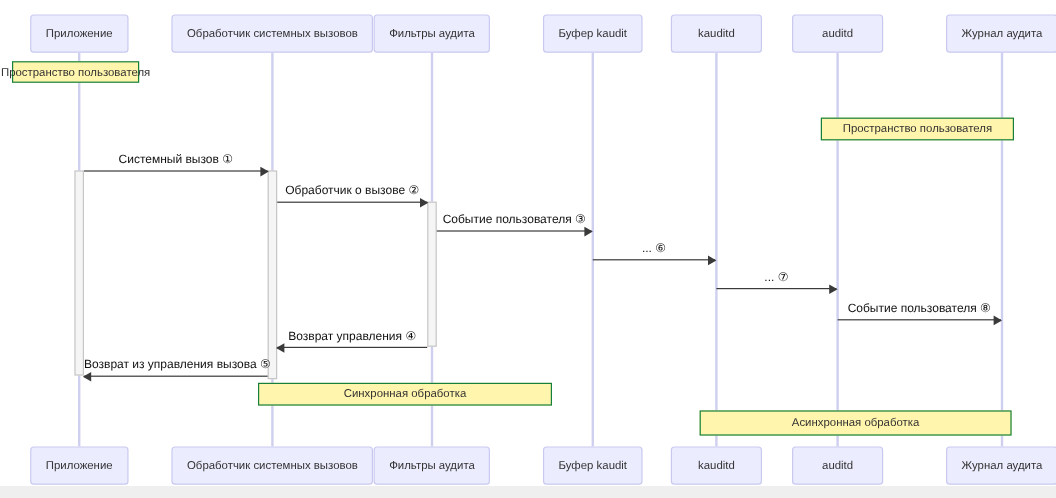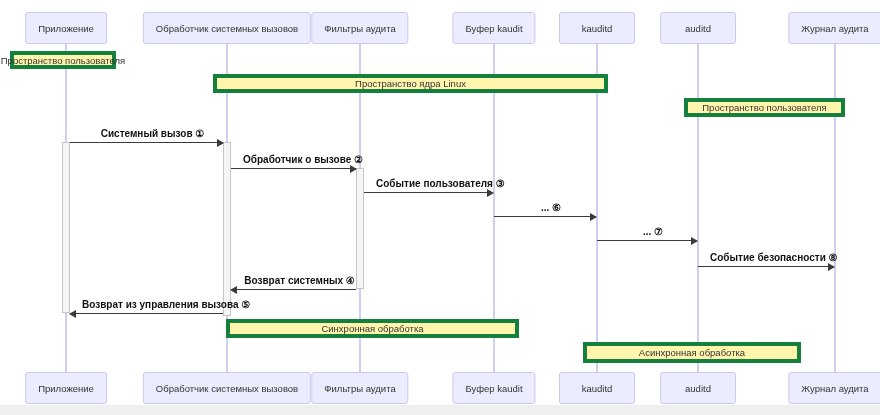--- a/index.html
+++ b/index.html
@@ -16,35 +16,35 @@
     transform:translateX(-50%);
   }
   .actor.top{top:12px;}
   .actor.bottom{top:372px;}
   
   .lifeline{
     position:absolute;top:44px;height:328px;width:1.5px;background:#cfcfef;
   }
   
   .note{
-    position:absolute;box-sizing:border-box;background:#fff5ad;border:4px solid #15803d;
+    position:absolute;box-sizing:border-box;background:#fff5ad;border:1px solid #15803d;
     display:flex;align-items:center;justify-content:center;
     font-size:9.5px;color:#333;white-space:nowrap;
   }
   
   .activation{
     position:absolute;width:8px;box-sizing:border-box;
     background:#f5f5f5;border:1px solid #c6c6c6;
   }
   
   .message{position:absolute;height:1px;}
   .msg-line{position:absolute;left:0;right:0;top:0;height:1.2px;background:#3a3a3a;}
   .msg-label{
-    position:absolute;bottom:4px;left:12px;right:0;text-align:center;
-    font-size:10px;font-weight:700;color:#111;white-space:nowrap;margin-top:41px;
+    position:absolute;bottom:4px;left:0;right:0;text-align:center;
+    font-size:10px;font-weight:400;color:#111;white-space:nowrap;margin-top:41px;
   }
   .arrowhead{position:absolute;top:-3.5px;width:0;height:0;
     border-top:4px solid transparent;border-bottom:4px solid transparent;}
   .message.dir-right .arrowhead{right:-1px;border-left:7px solid #3a3a3a;}
   .message.dir-left  .arrowhead{left:-1px;border-right:7px solid #3a3a3a;}
   
   .bottom-strip{position:absolute;left:0;right:0;top:405px;height:10px;background:#efefef;}
 </style>
 </head>
 <body>
@@ -69,24 +69,23 @@
 
   <div class="actor bottom" style="left:66px">Приложение</div>
   <div class="actor bottom" style="left:227px">Обработчик системных вызовов</div>
   <div class="actor bottom" style="left:360px">Фильтры аудита</div>
   <div class="actor bottom" style="left:494px">Буфер kaudit</div>
   <div class="actor bottom" style="left:597px">kauditd</div>
   <div class="actor bottom" style="left:698px">auditd</div>
   <div class="actor bottom" style="left:835px">Журнал аудита</div>
 
   <div class="note" style="left:10px;top:51px;width:106px;height:18px">Пространство пользователя</div>
-  <div class="note" style="left:213px;top:74px;width:395px;height:19px">Пространство ядра Linux</div>
   <div class="note" style="left:684px;top:98px;width:161px;height:19px">Пространство пользователя</div>
-  <div class="note" style="left:226px;top:319px;width:293px;height:19px">Синхронная обработка</div>
-  <div class="note" style="left:583px;top:342px;width:218px;height:21px">Асинхронная обработка</div>
+  <div class="note" style="left:215px;top:319px;width:245px;height:19px">Синхронная обработка</div>
+  <div class="note" style="left:583px;top:342px;width:260px;height:21px">Асинхронная обработка</div>
 
   <div class="activation" style="left:62px;top:142px;height:171px"></div>
   <div class="activation" style="left:223px;top:142px;height:174px"></div>
   <div class="activation" style="left:356px;top:168px;height:121px"></div>
 
   <div class="message dir-right" style="left:70px;top:142px;width:153px">
     <div class="msg-label">Системный вызов ①</div>
     <div class="msg-line"></div>
     <div class="arrowhead"></div>
   </div>
@@ -109,27 +108,27 @@
     <div class="arrowhead"></div>
   </div>
 
   <div class="message dir-right" style="left:597px;top:240px;width:100px">
     <div class="msg-label">... ⑦</div>
     <div class="msg-line"></div>
     <div class="arrowhead"></div>
   </div>
 
   <div class="message dir-right" style="left:698px;top:266px;width:136px">
-    <div class="msg-label">Событие безопасности ⑧</div>
+    <div class="msg-label">Событие пользователя ⑧</div>
     <div class="msg-line"></div>
     <div class="arrowhead"></div>
   </div>
 
   <div class="message dir-left" style="left:231px;top:289px;width:125px">
-    <div class="msg-label">Возврат системных ④</div>
+    <div class="msg-label">Возврат управления ④</div>
     <div class="msg-line"></div>
     <div class="arrowhead"></div>
   </div>
 
   <div class="message dir-left" style="left:70px;top:313px;width:153px">
     <div class="msg-label">Возврат из управления вызова ⑤</div>
     <div class="msg-line"></div>
     <div class="arrowhead"></div>
   </div>
 

